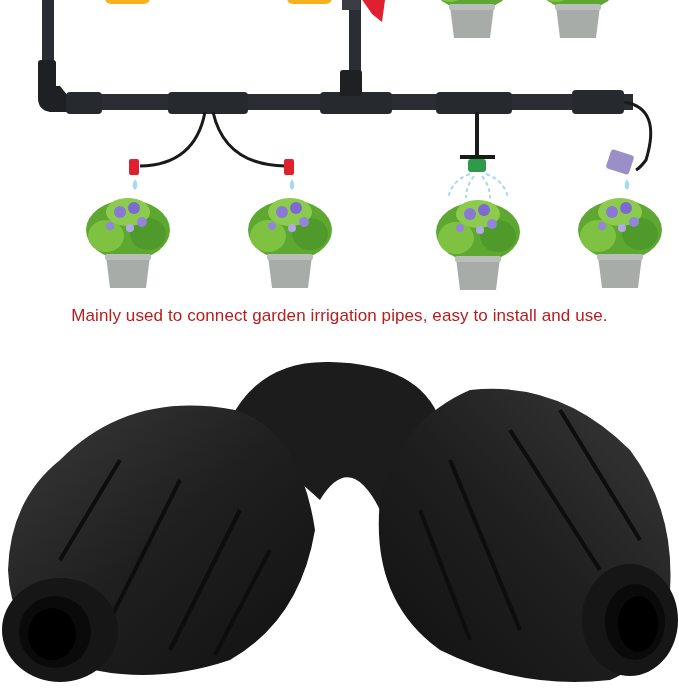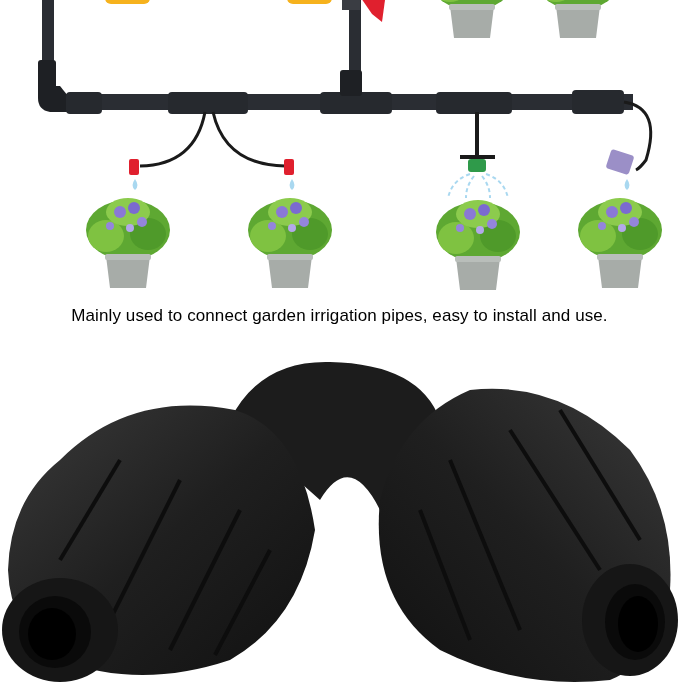--- a/index.html
+++ b/index.html
@@ -1,20 +1,20 @@
 <!DOCTYPE html>
 <html><head>
   <meta charset="utf-8">
   <style>
     html, body { margin: 0; padding: 0; background: #ffffff; }
     body { width: 679px; height: 696px; position: relative; overflow: hidden; font-family: "Liberation Sans", sans-serif; }
     .scene { position: absolute; left: 0; top: 0; width: 679px; height: 300px; }
     .caption {
       position: absolute; left: 0; top: 306px; width: 679px; text-align: center;
-      font-size: 17px; color: #000000; letter-spacing: 0.1px;
+      font-size: 17px; color: #b91c1c; letter-spacing: 0.1px;
     }
     .product { position: absolute; left: 0; top: 340px; width: 679px; height: 356px; }
   </style>
 </head>
 <body>
 
 <div class="scene">
   <svg width="679" height="300" viewBox="0 0 679 300" xmlns="http://www.w3.org/2000/svg">
     <defs>
       <g id="plant">

